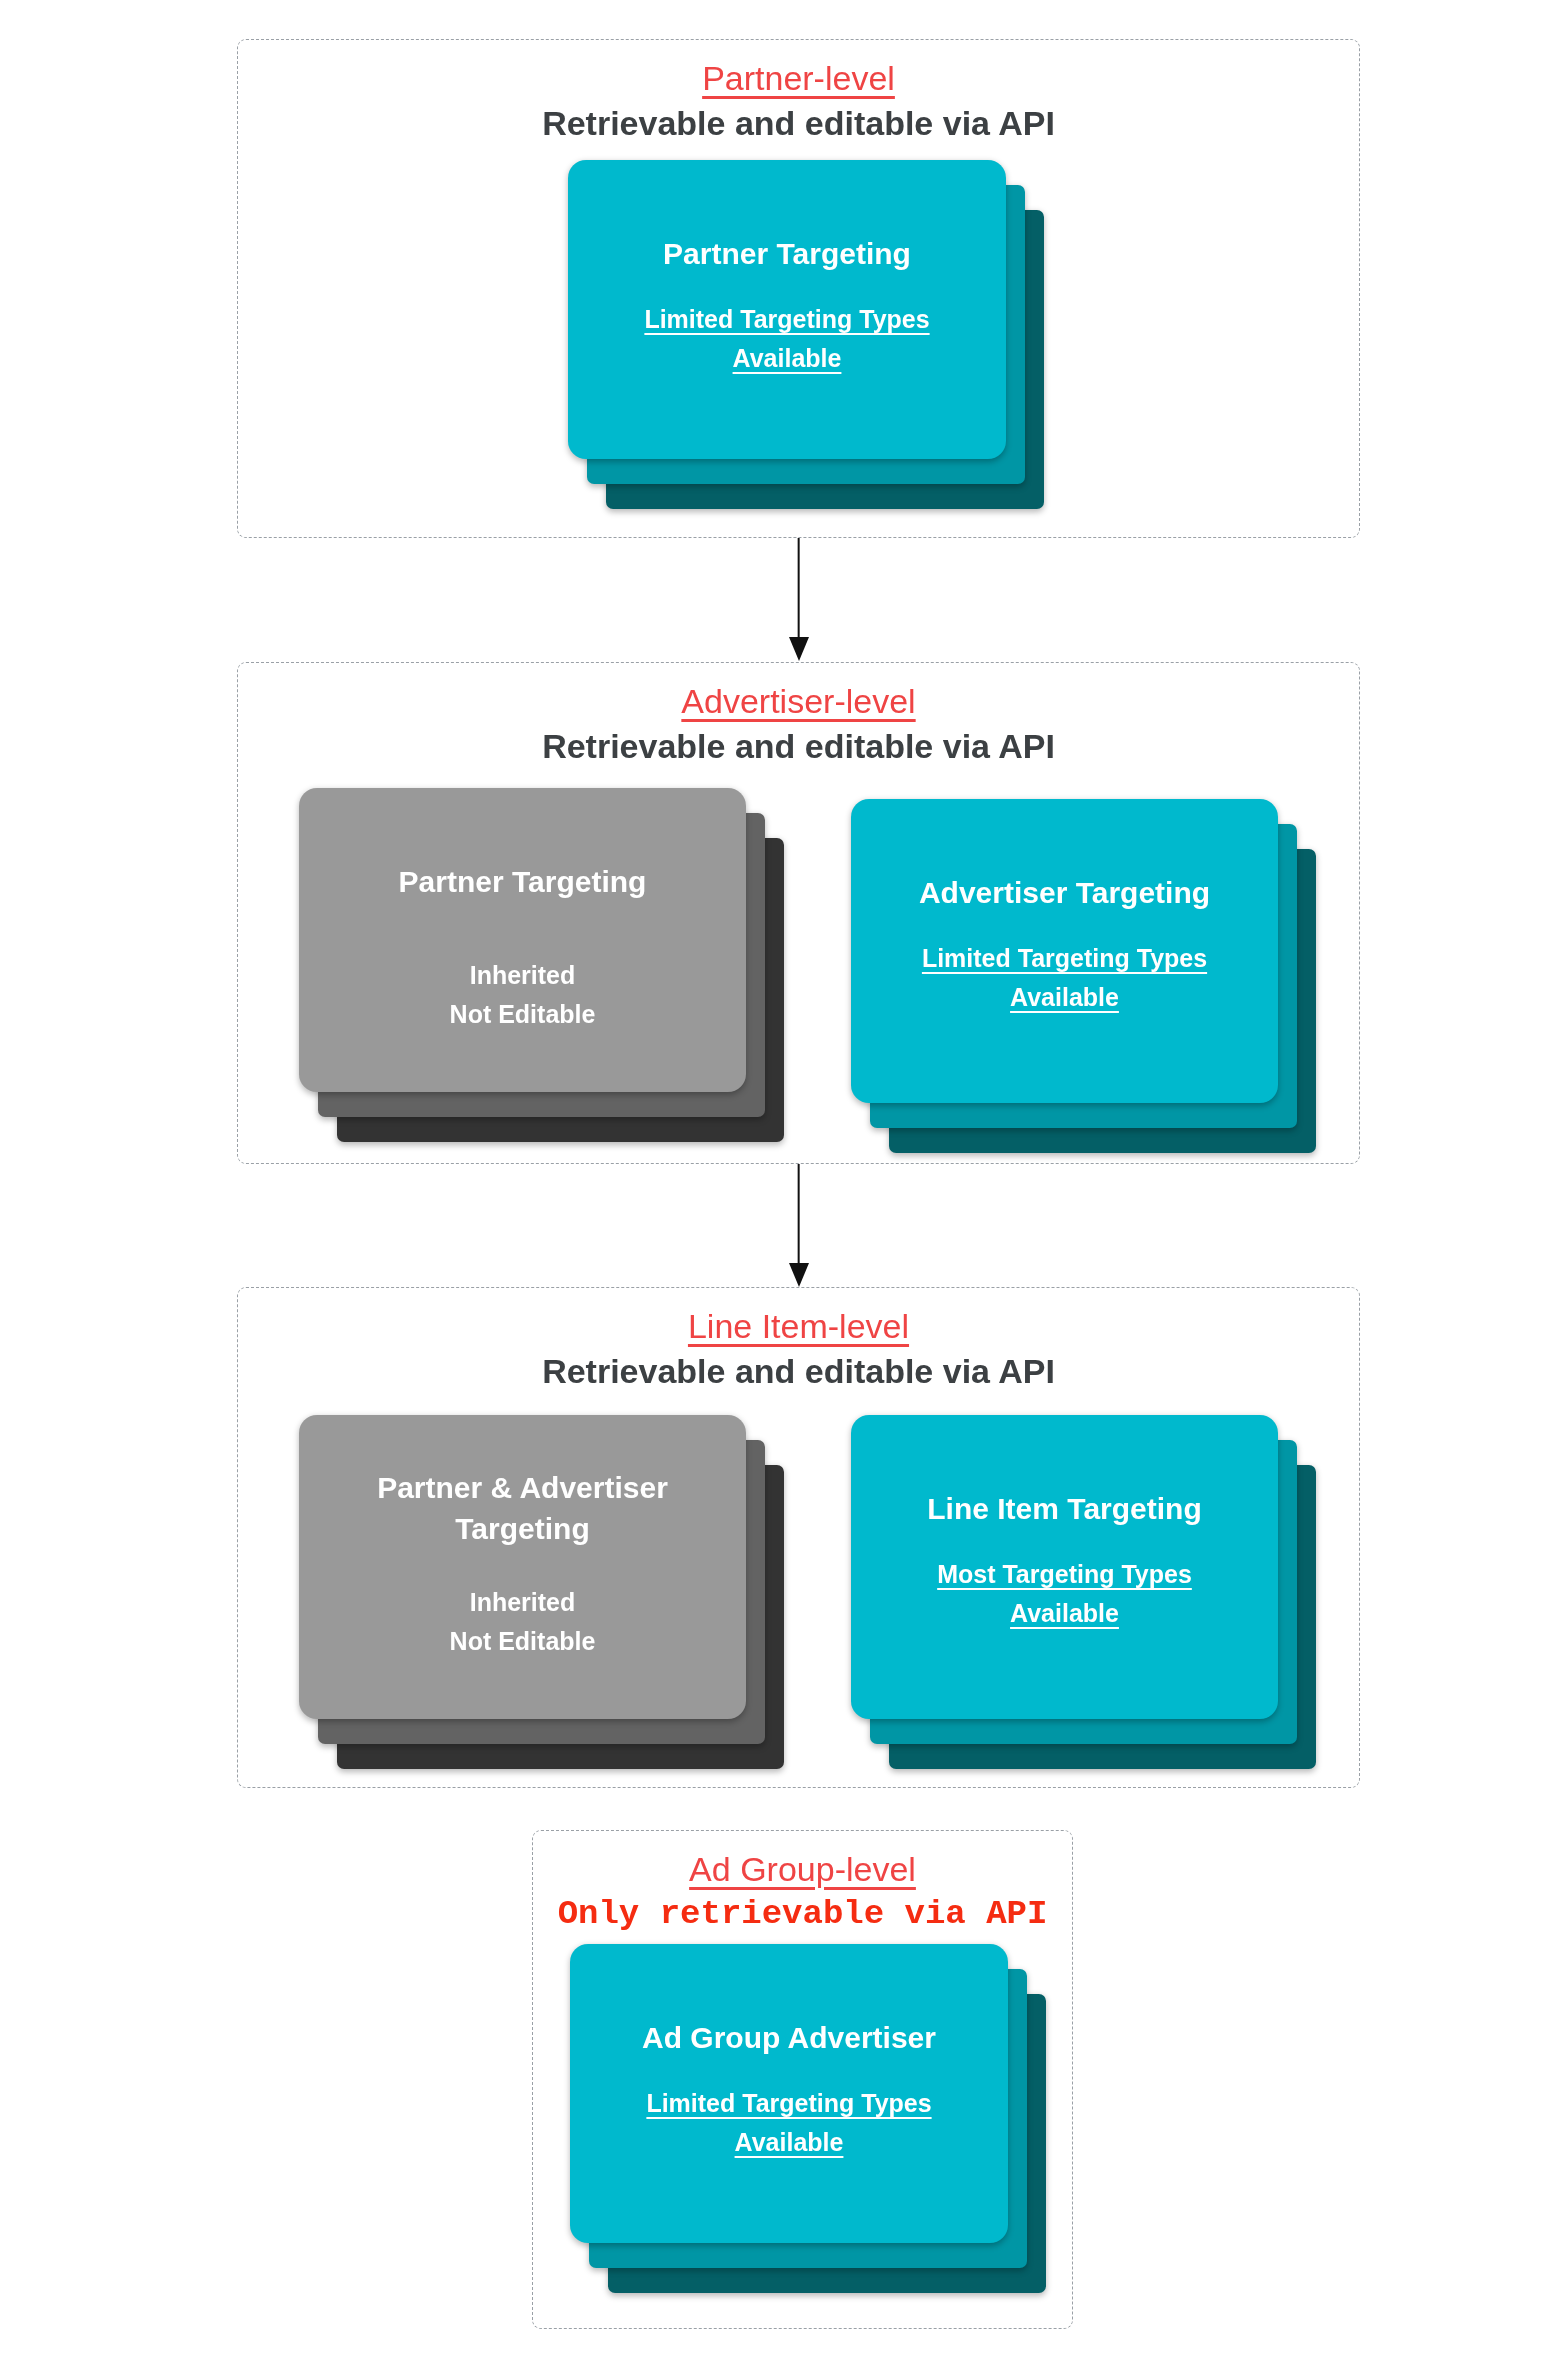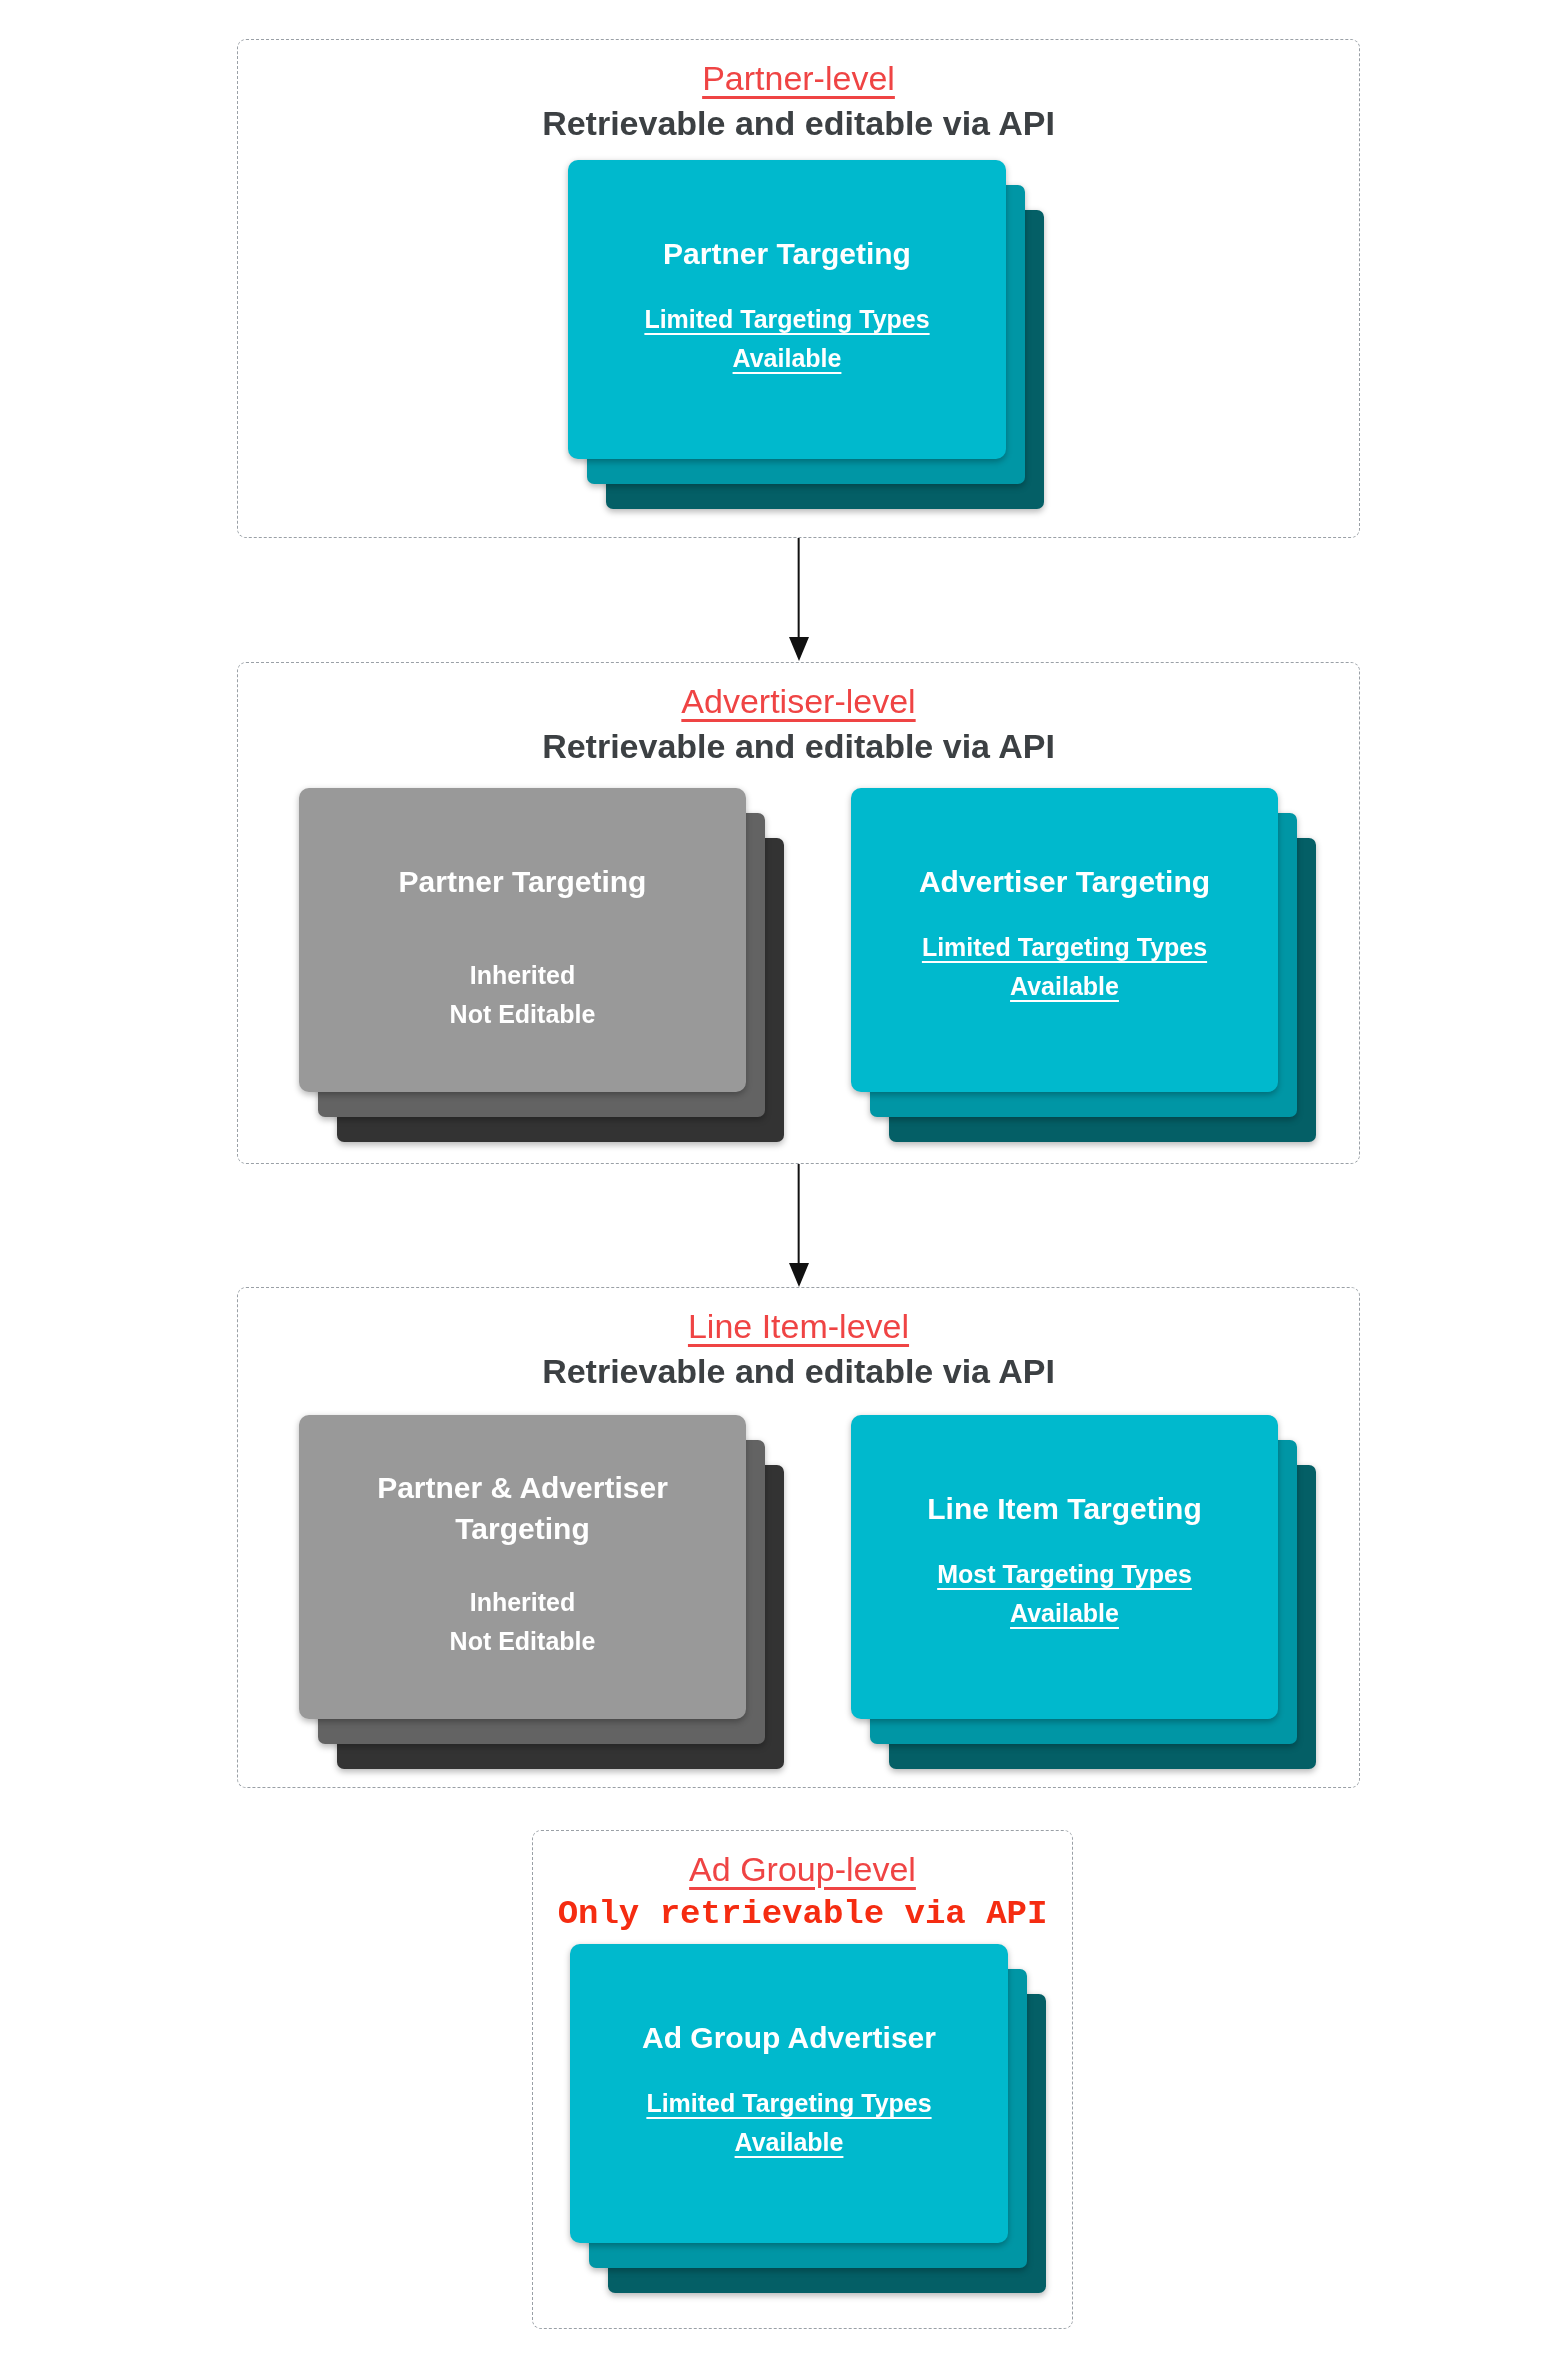--- a/index.html
+++ b/index.html
@@ -25,21 +25,21 @@
 
   .stack { position:absolute; }
   .layer {
     position:absolute; width:100%; height:100%;
     border-radius:7.1px; box-shadow:0 2.7px 6.3px rgba(0,0,0,0.28);
   }
   .layer.mid  { left:19px; top:25px; }
   .layer.back { left:38px; top:50px; }
   .card {
     position:absolute; left:0; top:0; width:100%; height:100%;
-    border-radius:10px; box-shadow:0 2.7px 6.3px rgba(0,0,0,0.28);
+    border-radius:18px; box-shadow:0 2.7px 6.3px rgba(0,0,0,0.28);
     color:#ffffff; box-sizing:border-box;
     display:flex; flex-direction:column; align-items:center;
     padding-top:52px; text-align:center;
   }
   .teal-front { background:#00b9cd; }
   .teal-mid   { background:#0096a5; }
   .teal-back  { background:#045f66; }
   .gray-front { background:#999999; }
   .gray-mid   { background:#636363; }
   .gray-back  { background:#333333; }
@@ -102,21 +102,21 @@
       <div class="layer mid gray-mid"></div>
       <div class="card gray-front">
         <div class="card-title">Partner Targeting</div>
         <div class="card-body gaped">
           <div class="card-line">Inherited</div>
           <div class="card-line">Not Editable</div>
         </div>
       </div>
     </div>
 
-    <div class="stack" style="left:613px; top:125px; width:427px; height:304px;">
+    <div class="stack" style="left:613px; top:136px; width:427px; height:304px;">
       <div class="layer back teal-back"></div>
       <div class="layer mid teal-mid"></div>
       <div class="card teal-front">
         <div class="card-title">Advertiser Targeting</div>
         <div class="card-body underlined">
           <div class="card-line">Limited Targeting Types</div>
           <div class="card-line">Available</div>
         </div>
       </div>
     </div>

